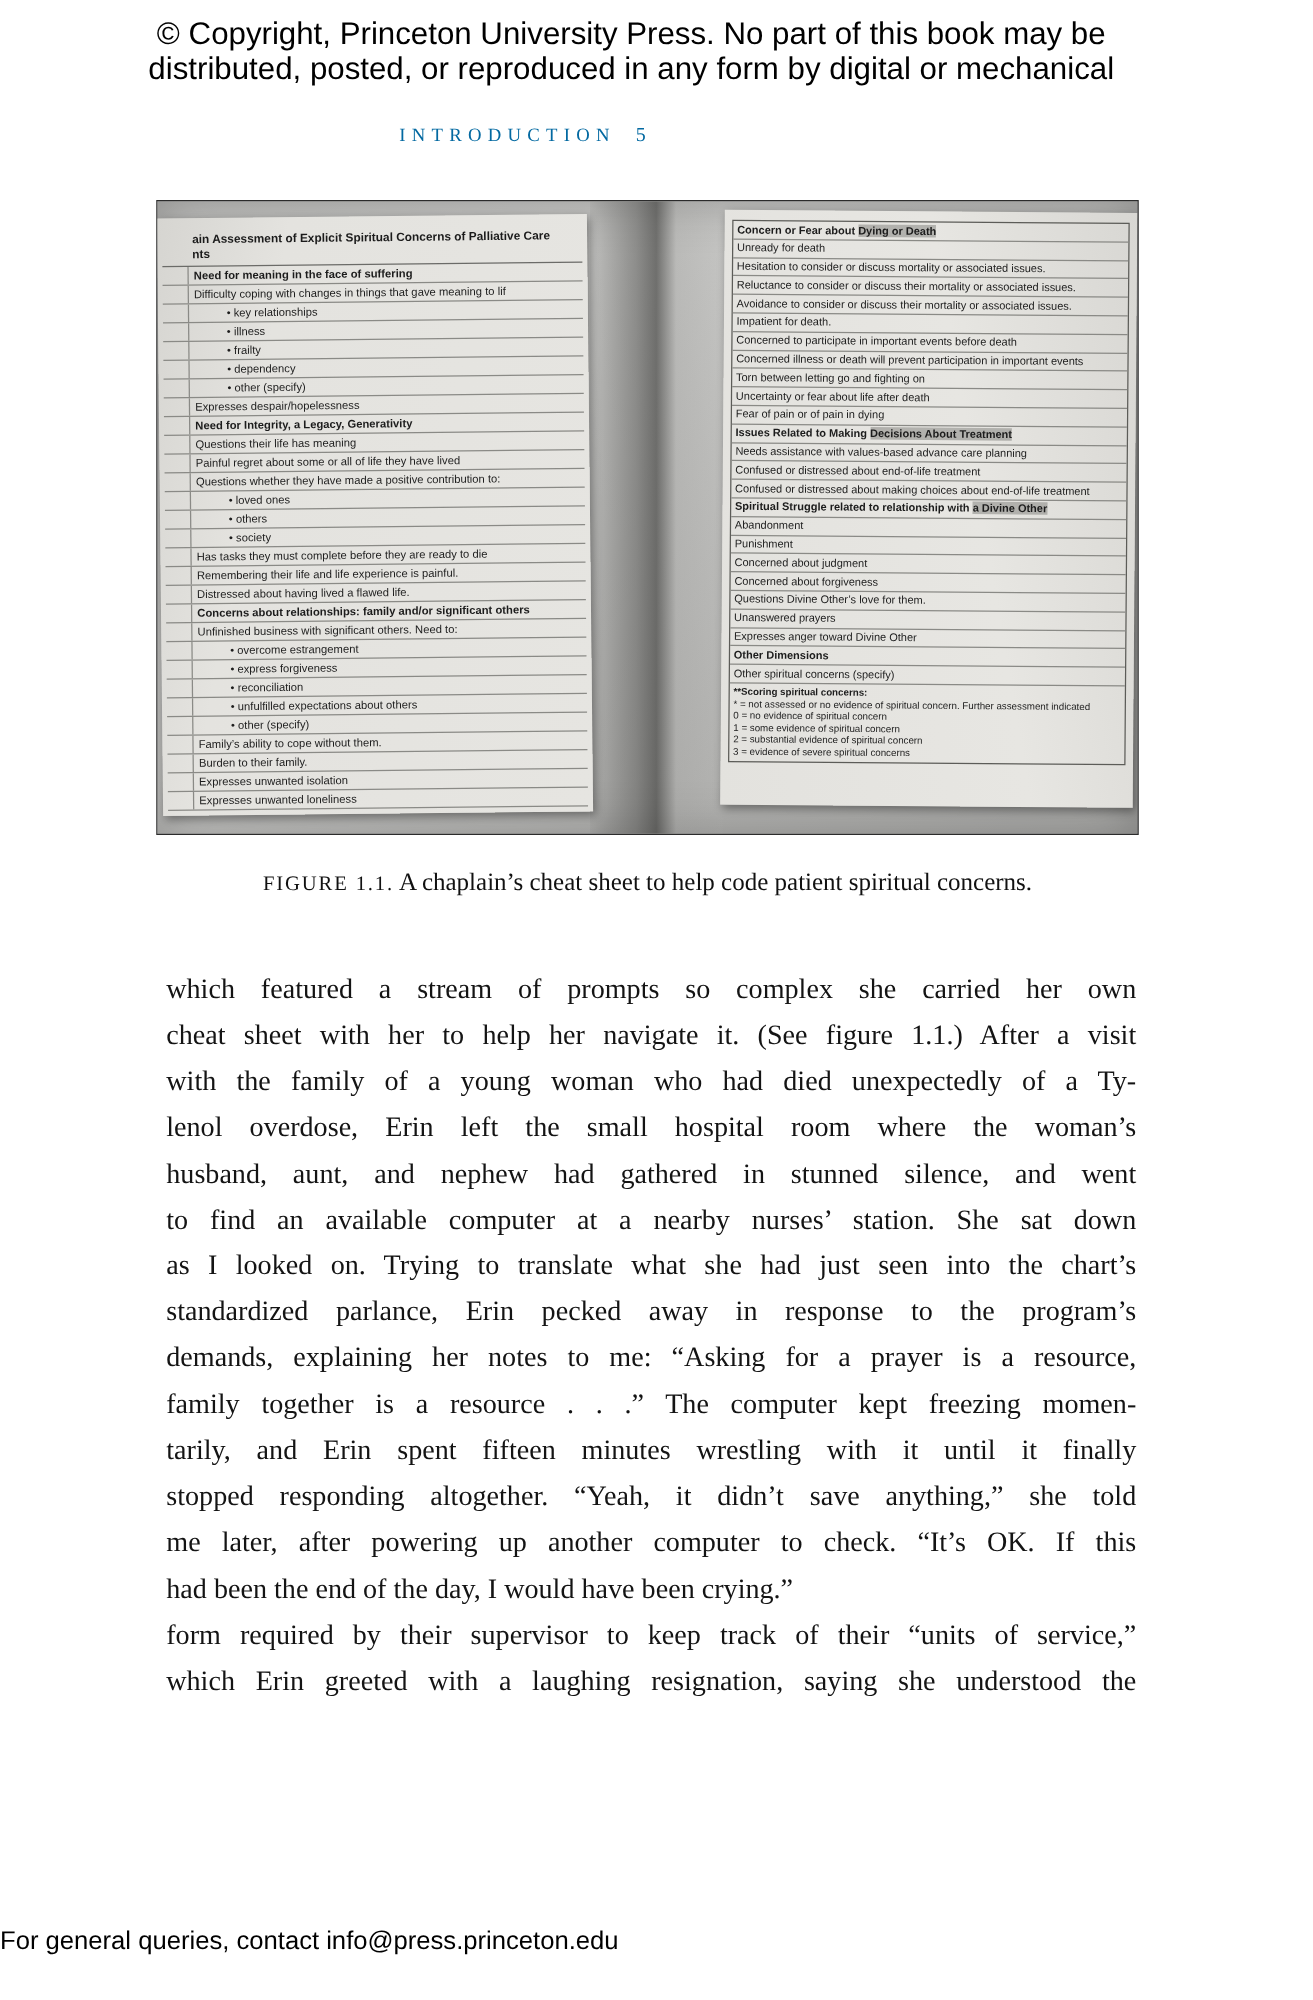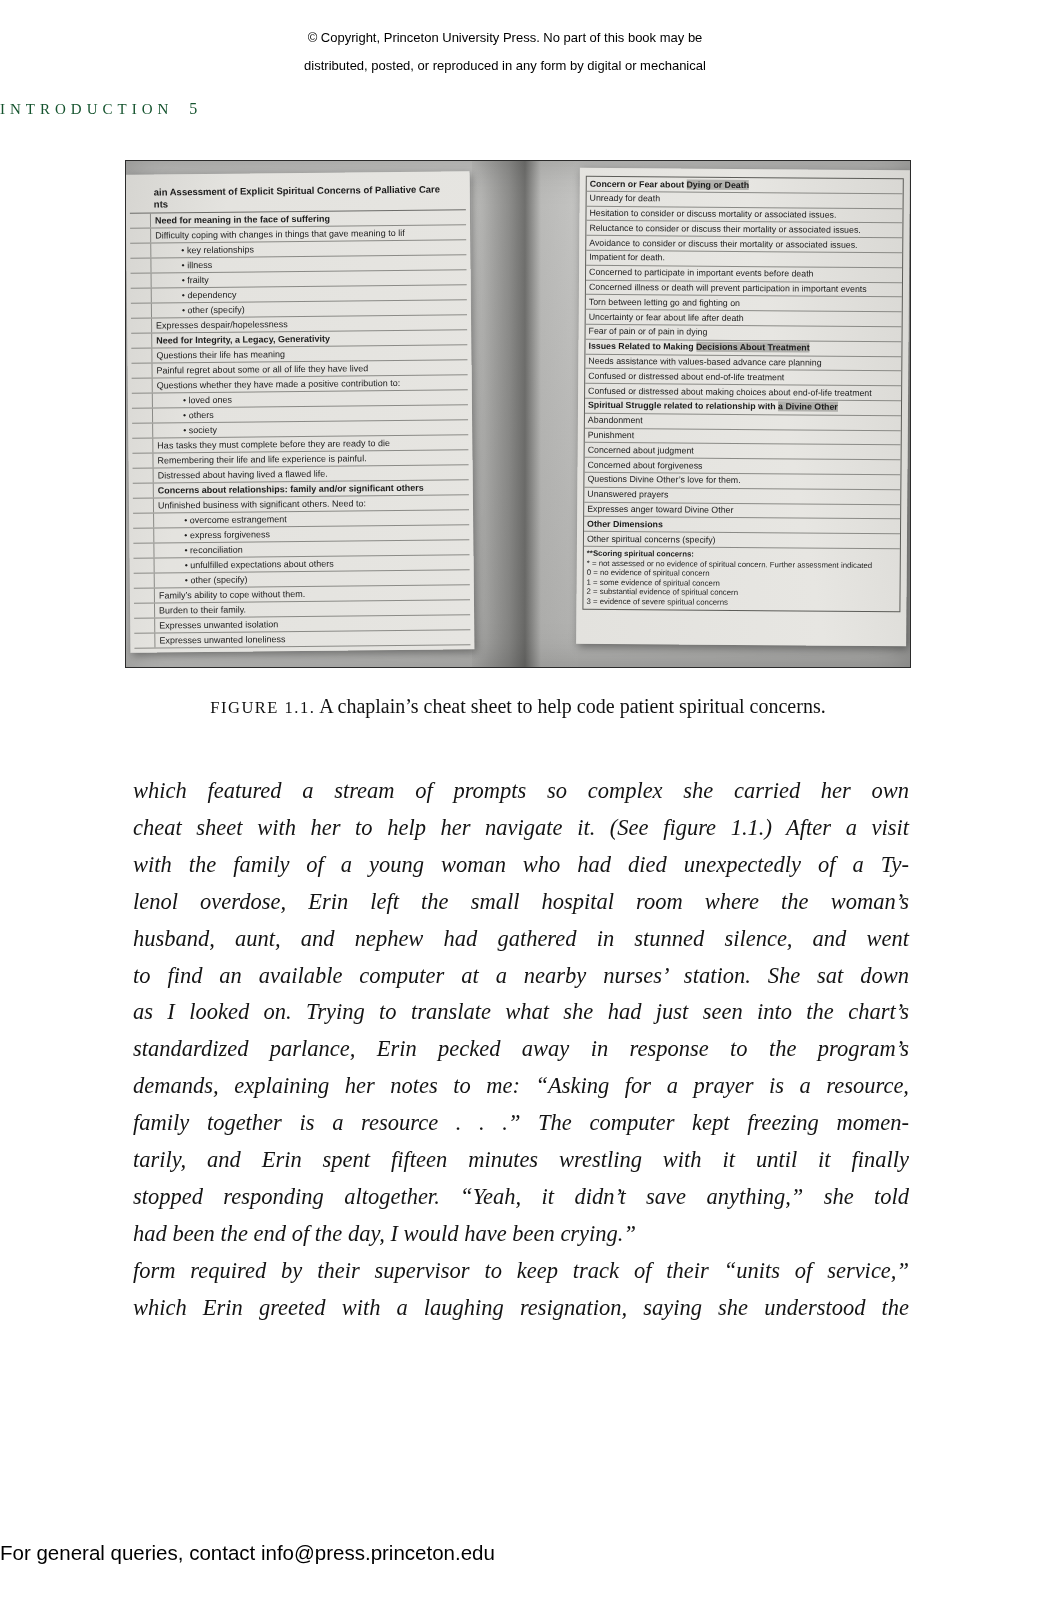--- a/index.html
+++ b/index.html
@@ -2,27 +2,27 @@
 <html><head>
 <meta charset="utf-8">
 <style>
   html,body{margin:0;padding:0;}
   body{
     width:1050px;height:1600px;position:relative;background:#ffffff;
     font-family:"Liberation Serif", serif;color:#111;overflow:hidden;
   }
   
   .copyright{
-    position:absolute;top:24px;left:0;width:1010px;text-align:center;
-    font-family:"Liberation Sans", sans-serif;font-size:13px;line-height:27.5px;color:#000;
+    position:absolute;top:14px;left:0;width:1010px;text-align:center;
+    font-family:"Liberation Sans", sans-serif;font-size:25px;line-height:27.5px;color:#000;
   }
   
   .running-head{
-    position:absolute;top:100px;left:0;width:836px;text-align:left;
-    font-size:15px;letter-spacing:5px;color:#14532d;
+    position:absolute;top:100px;left:0;width:836px;text-align:center;
+    font-size:15px;letter-spacing:5px;color:#0369a1;
   }
   .running-head .pageno{margin-left:16px;letter-spacing:0;font-size:16px;}
   
   .figure-photo{
     position:absolute;left:125px;top:160px;width:786px;height:508px;
     border:1.5px solid #2b2b2b;box-sizing:border-box;
     background:linear-gradient(135deg,#bdbdbb 0%,#c9c9c7 30%,#b3b3b1 70%,#a8a8a6 100%);
     box-shadow:inset 0 0 40px rgba(0,0,0,.25);
     overflow:hidden;
     text-decoration:underline;
@@ -75,21 +75,21 @@
   .figure-caption{
     position:absolute;top:695px;left:0;width:1036px;text-align:center;color:#111;
     font-size:20px;
   }
   .figure-caption .cap-label{font-size:16.5px;letter-spacing:1.5px;text-align:right;}
   
   .body-text{
     position:absolute;left:133px;top:773px;width:776px;
     font-size:22.5px;line-height:36.9px;color:#141414;
   }
-  .bline{text-align:justify;text-align-last:justify;white-space:normal;font-style:italic;}
+  .bline{text-align:justify;text-align-last:justify;white-space:normal;}
   .bline.last{text-align-last:left;}
   .bline.indent{text-indent:30px;}
   
   .page-footer{
     position:absolute;top:1541px;left:0;width:1050px;
     font-family:"Liberation Sans", sans-serif;font-size:20.5px;color:#000;
   }
 </style>
 </head>
 <body>
@@ -282,18 +282,19 @@
     <div class="bline">with the family of a young woman who had died unexpectedly of a Ty-</div>
     <div class="bline">lenol overdose, Erin left the small hospital room where the woman’s</div>
     <div class="bline">husband, aunt, and nephew had gathered in stunned silence, and went</div>
     <div class="bline">to find an available computer at a nearby nurses’ station. She sat down</div>
     <div class="bline">as I looked on. Trying to translate what she had just seen into the chart’s</div>
     <div class="bline">standardized parlance, Erin pecked away in response to the program’s</div>
     <div class="bline">demands, explaining her notes to me: “Asking for a prayer is a resource,</div>
     <div class="bline">family together is a resource . . .” The computer kept freezing momen-</div>
     <div class="bline">tarily, and Erin spent fifteen minutes wrestling with it until it finally</div>
     <div class="bline">stopped responding altogether. “Yeah, it didn’t save anything,” she told</div>
+    <div class="bline">me later, after powering up another computer to check. “It’s OK. If this</div>
     <div class="bline last">had been the end of the day, I would have been crying.”</div>
     <div class="bline">form required by their supervisor to keep track of their “units of service,”</div>
     <div class="bline">which Erin greeted with a laughing resignation, saying she understood the</div>
   </div>
 
 <div class="page-footer">For general queries, contact info@press.princeton.edu</div>
 
 </body></html>

